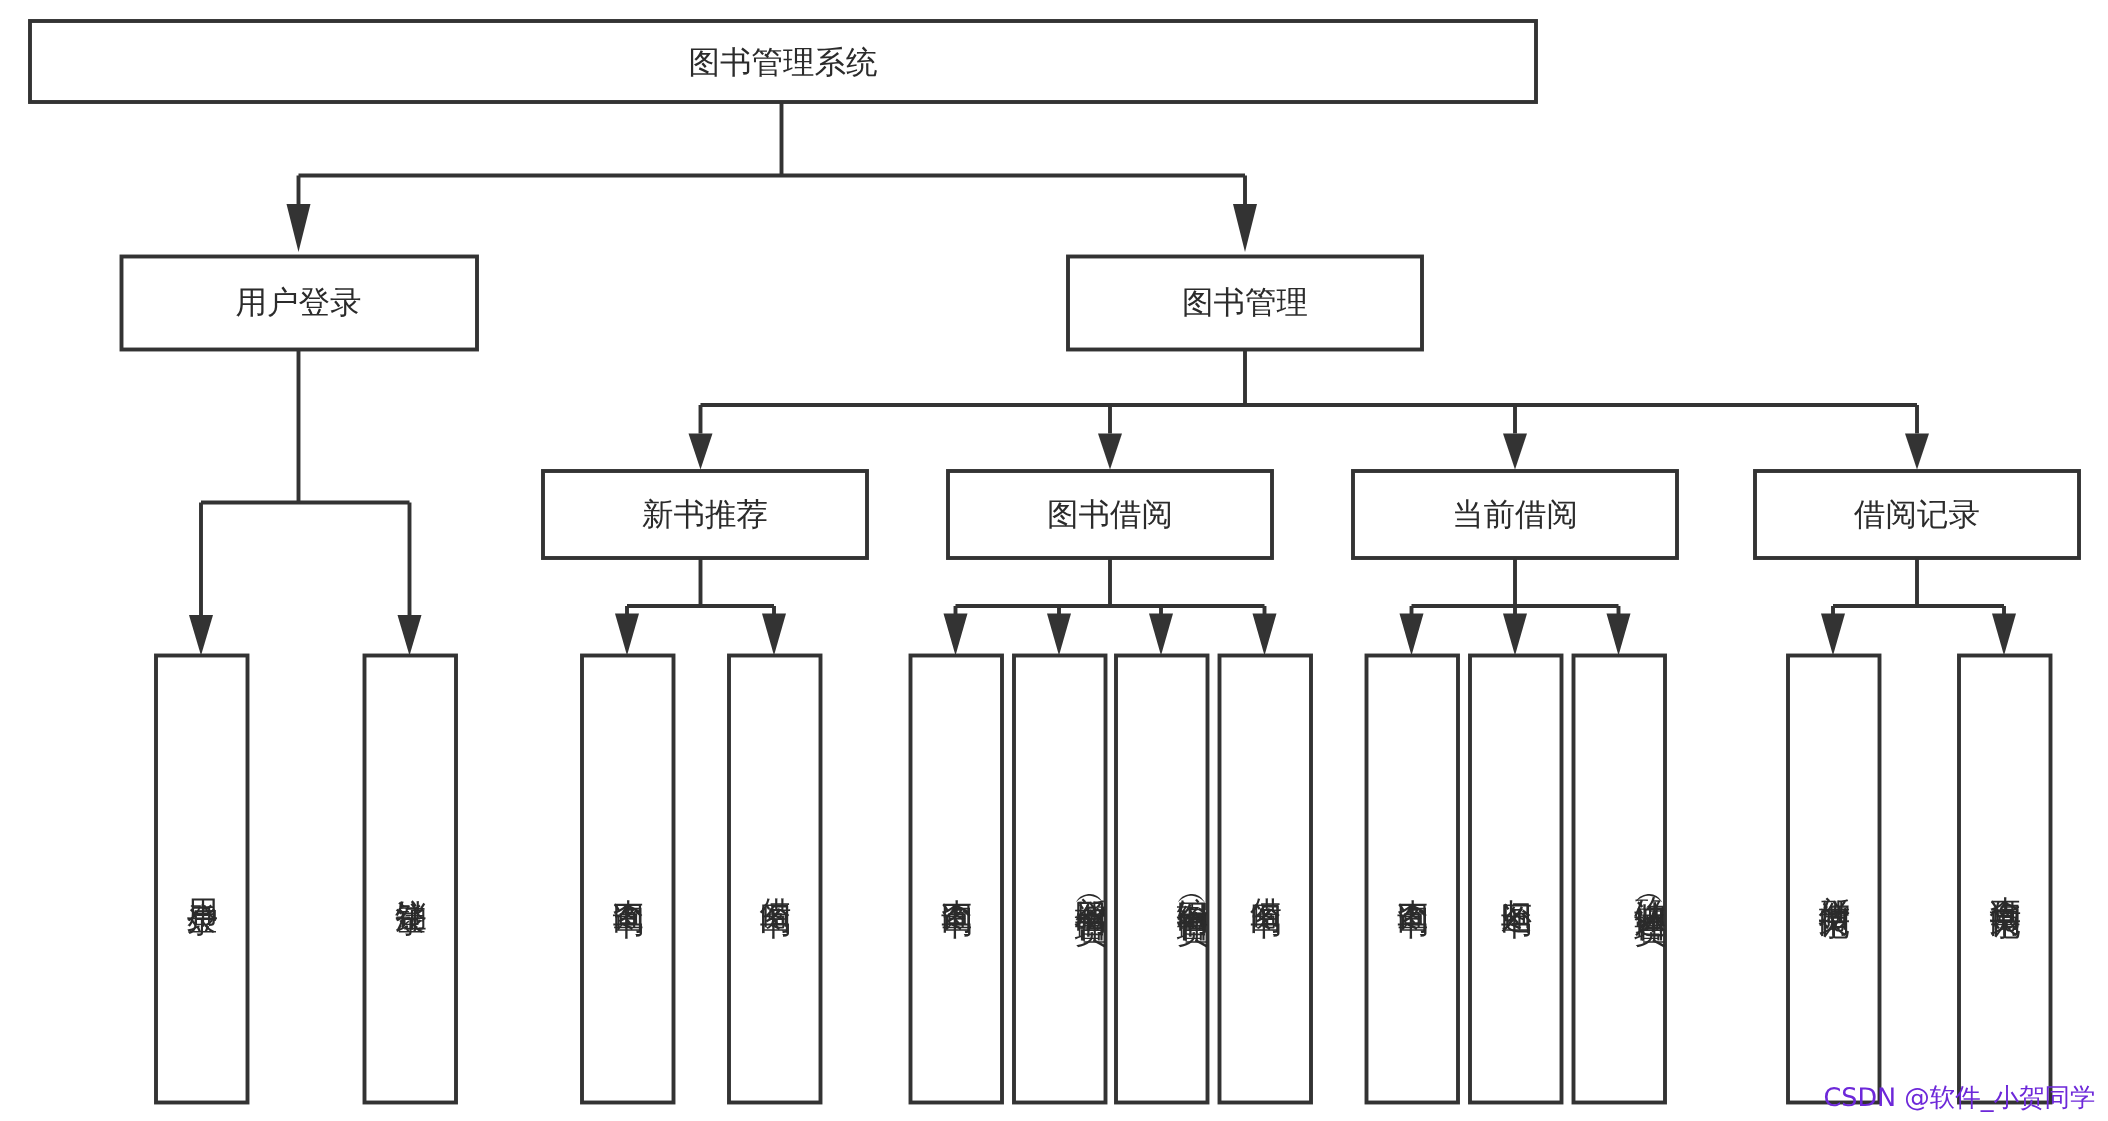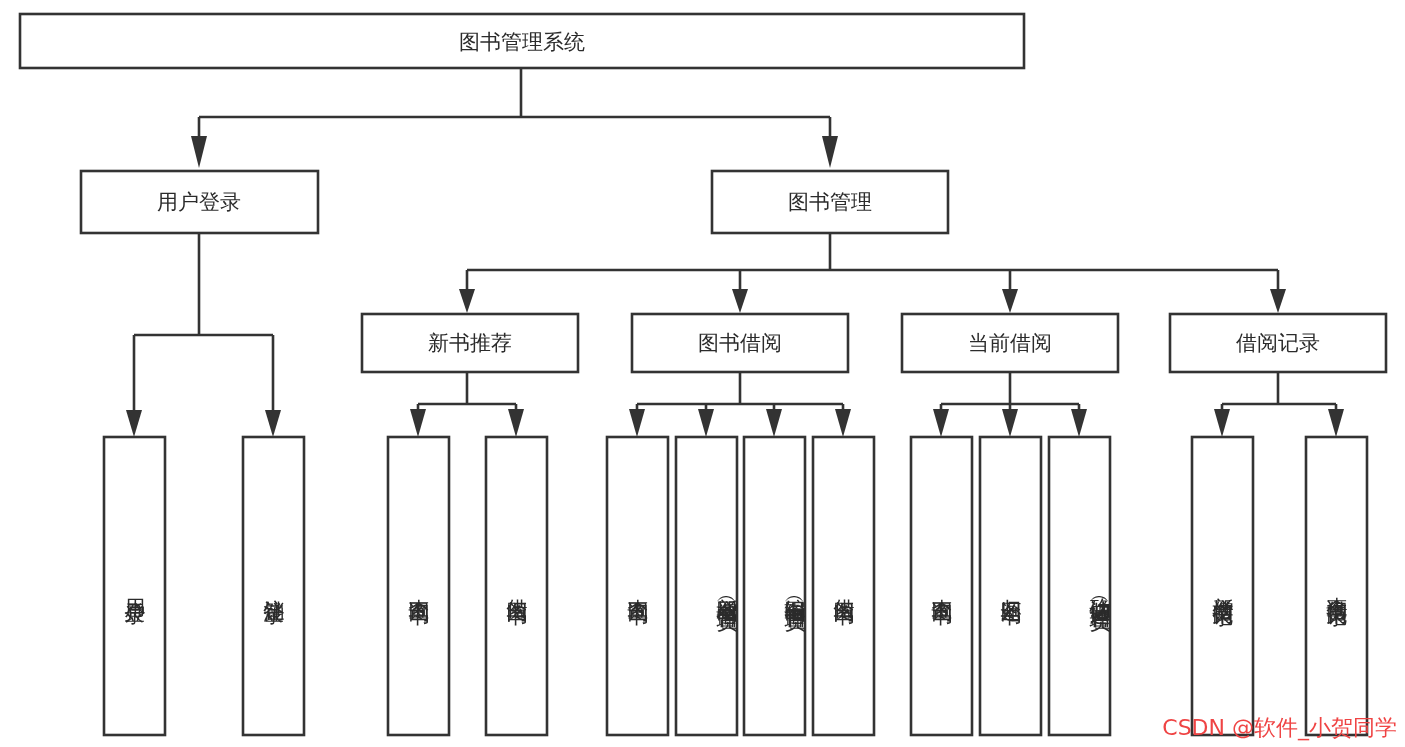--- a/index.html
+++ b/index.html
@@ -61,22 +61,22 @@
     letter-spacing: 2px;
     white-space: nowrap;
     pointer-events: none;
     user-select: none;
   }
   #watermark {
     position: absolute;
     right: 8px;
     bottom: 4px;
     font-family: "DejaVu Sans", "Liberation Sans", sans-serif;
-    font-size: 22px;
-    color: #ef4444;
+    font-size: 17px;
+    color: #6d28d9;
     white-space: nowrap;
     user-select: none;
   }
 </style>
 </head>
 <body>
 
 <div id="diagram-root">
 
   <svg id="tree-svg" viewBox="0 0 1405 747">

